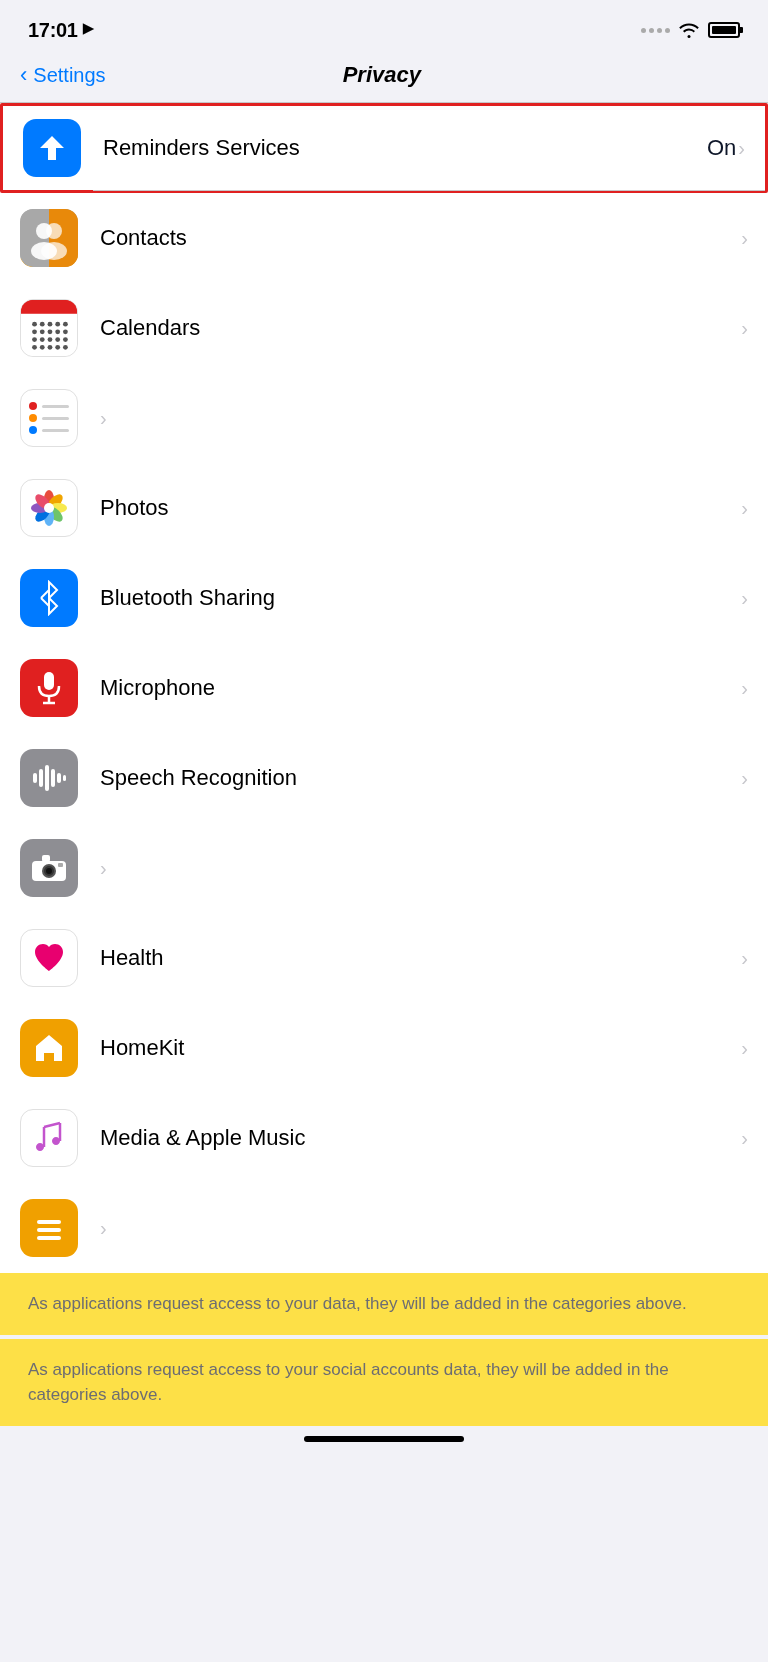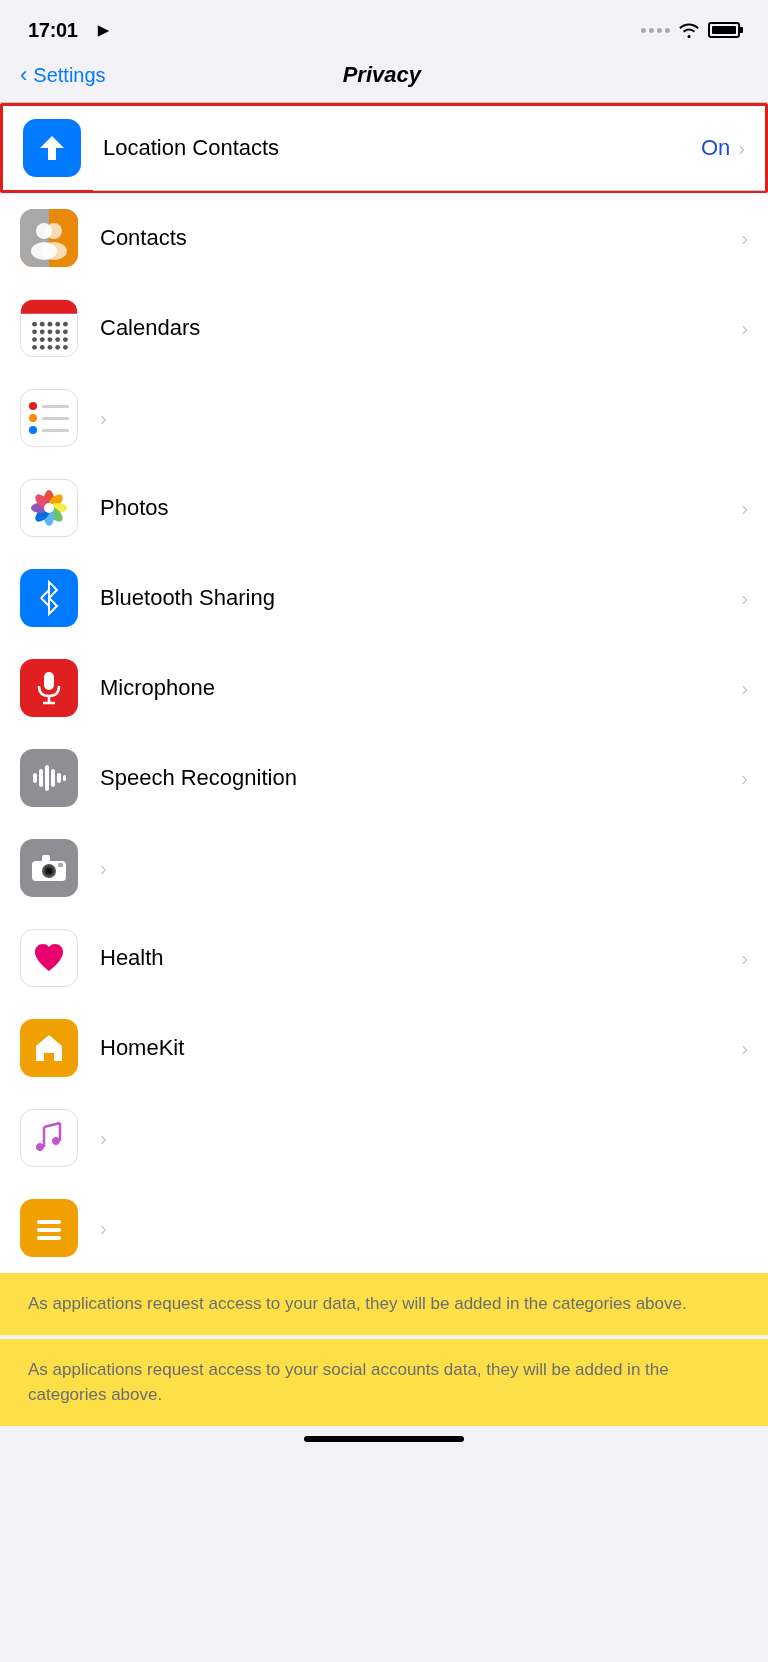--- a/index.html
+++ b/index.html
@@ -149,22 +149,22 @@
 
     .item-label {
       flex: 1;
       font-size: 22px;
       color: #000;
       font-weight: 400;
     }
 
     .item-value {
       font-size: 22px;
-      color: #1d4ed8;
-      margin-right: 8px;
+      color: #0f172a;
+      margin-right: 2px;
     }
 
     .item-chevron {
       color: #c7c7cc;
       font-size: 20px;
       font-weight: 400;
     }
 
     
     .location-services-item {
@@ -225,21 +225,21 @@
       border-radius: 3px;
     }
 
     
     svg { display: block; }
   </style>
 </head>
 <body>
 
 <div class="status-bar">
-  <div style="display:flex;align-items:center;gap:20px;">
+  <div style="display:flex;gap:5px;">
     <span class="status-time">17:01</span>
     <span style="font-size:15px;color:#000;">▶</span>
   </div>
   <div class="status-icons">
     <div class="signal-dots">
       <span style="background:#aaa;"></span>
       <span style="background:#aaa;"></span>
       <span style="background:#aaa;"></span>
       <span style="background:#aaa;"></span>
     </div>
@@ -268,21 +268,21 @@
 <div class="section-divider"></div>
 
 <div class="list-section">
 
   <div class="list-item location-services-item">
     <div class="item-icon icon-blue">
       <svg width="32" height="32" viewBox="0 0 32 32" fill="white">
         <path d="M16 4 L28 16 L20 16 L20 28 L12 28 L12 16 L4 16 Z"></path>
       </svg>
     </div>
-    <span class="item-label">Location Contacts</span>
+    <span class="item-label">Reminders Services</span>
     <span class="item-value">On</span>
     <span class="item-chevron">›</span>
   </div>
 
   <div class="list-item">
     <div class="item-icon contacts-icon" style="padding:0;overflow:hidden;">
       <svg width="58" height="58" viewBox="0 0 58 58">
         <rect width="58" height="58" rx="13" fill="#a8a8a8"></rect>
         <rect x="29" y="0" width="29" height="58" rx="0" fill="#e8890a"></rect>
         <rect x="29" y="0" width="1" height="58" fill="transparent"></rect>
@@ -451,20 +451,21 @@
     <div class="item-icon" style="background:#fff;border:1.5px solid #e0e0e0;">
       <svg width="34" height="38" viewBox="0 0 34 38">
 
         <path d="M12 28 C12 30.2 10.2 32 8 32 C5.8 32 4 30.2 4 28 C4 25.8 5.8 24 8 24 C10.2 24 12 25.8 12 28Z" fill="#c354cd"></path>
         <path d="M28 22 C28 24.2 26.2 26 24 26 C21.8 26 20 24.2 20 22 C20 19.8 21.8 18 24 18 C26.2 18 28 19.8 28 22Z" fill="#c354cd"></path>
         <line x1="12" y1="28" x2="12" y2="8" stroke="#c354cd" stroke-width="2.5"></line>
         <line x1="28" y1="22" x2="28" y2="4" stroke="#c354cd" stroke-width="2.5"></line>
         <line x1="12" y1="8" x2="28" y2="4" stroke="#c354cd" stroke-width="2.5"></line>
       </svg>
     </div>
+    <span class="item-label">Media &amp; Apple Music</span>
     <span class="item-chevron">›</span>
   </div>
 
   <div class="list-item">
     <div class="item-icon" style="background:#f0a000;">
       <svg width="36" height="36" viewBox="0 0 36 36" fill="white">
 
         <rect x="6" y="10" width="24" height="4" rx="2" fill="white"></rect>
         <rect x="6" y="18" width="24" height="4" rx="2" fill="white"></rect>
         <rect x="6" y="26" width="24" height="4" rx="2" fill="white"></rect>

